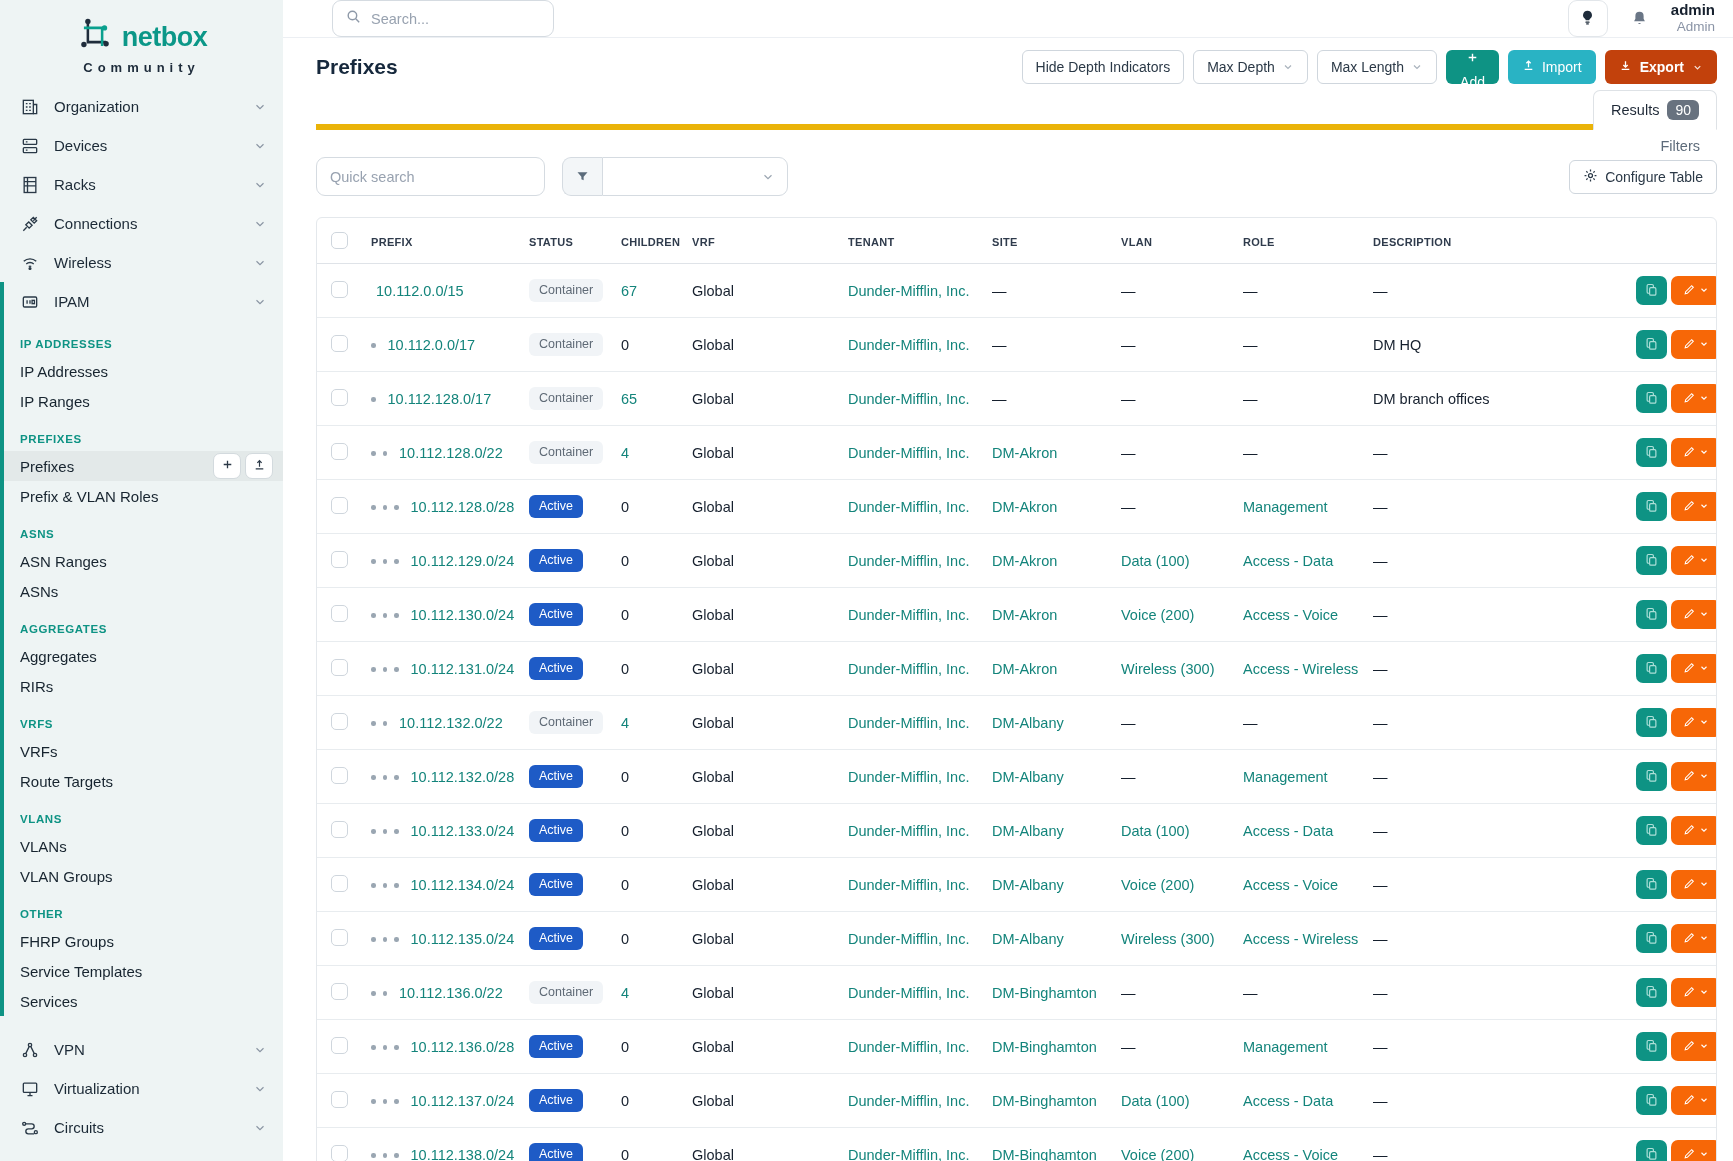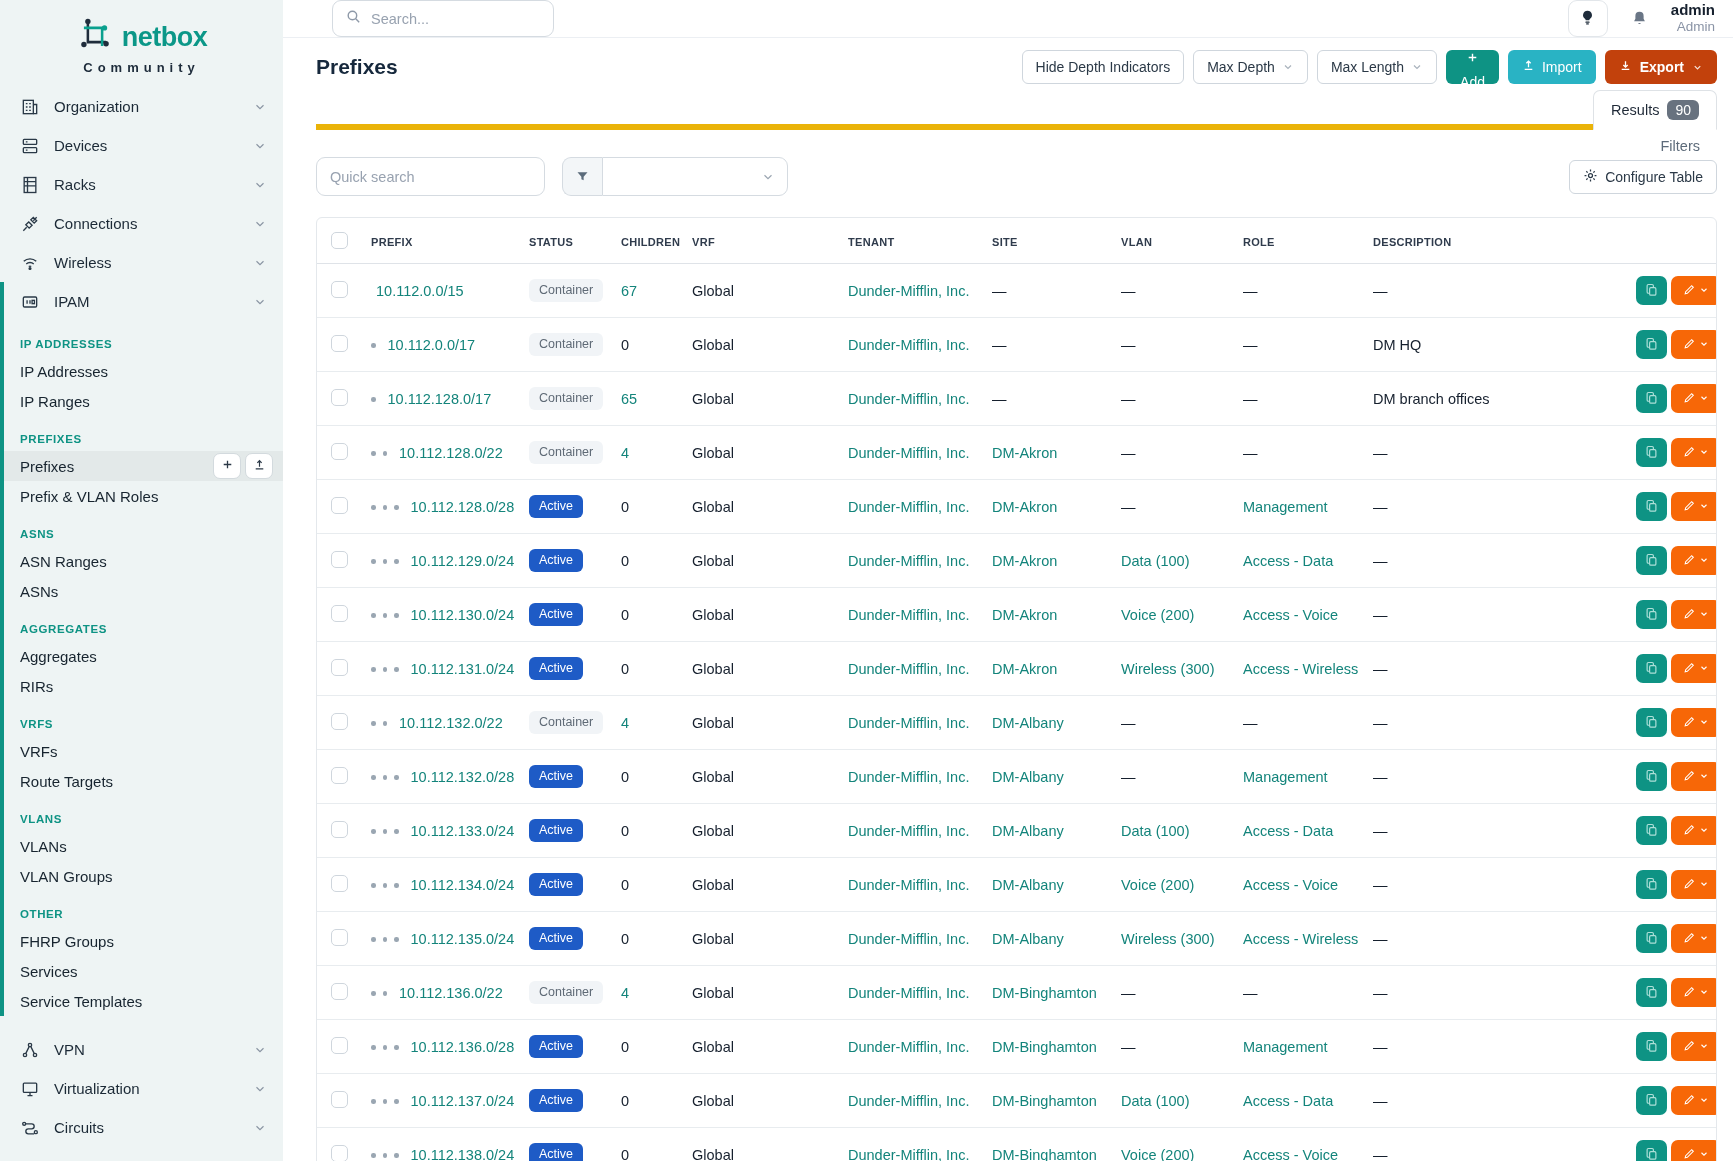--- a/index.html
+++ b/index.html
@@ -246,24 +246,24 @@
             <span>VLANs</span>
           </div>
           <div class="side-sub">
             <span>VLAN Groups</span>
           </div>
           <div class="side-heading">OTHER</div>
           <div class="side-sub">
             <span>FHRP Groups</span>
           </div>
           <div class="side-sub">
+            <span>Service Templates</span>
+          </div>
+          <div class="side-sub">
             <span>Services</span>
-          </div>
-          <div class="side-sub">
-            <span>Service Templates</span>
           </div>
         </div>
     </div>
 
     <nav id="nav-bottom" class="nav-bottom">
         <div class="nav-item">
           <span class="icon">
             <svg width="20" height="20" viewBox="0 0 24 24" fill="none" stroke="#2a3947" stroke-width="1.6">
               <circle cx="12" cy="6" r="2"></circle>
               <circle cx="6" cy="18" r="2"></circle>

